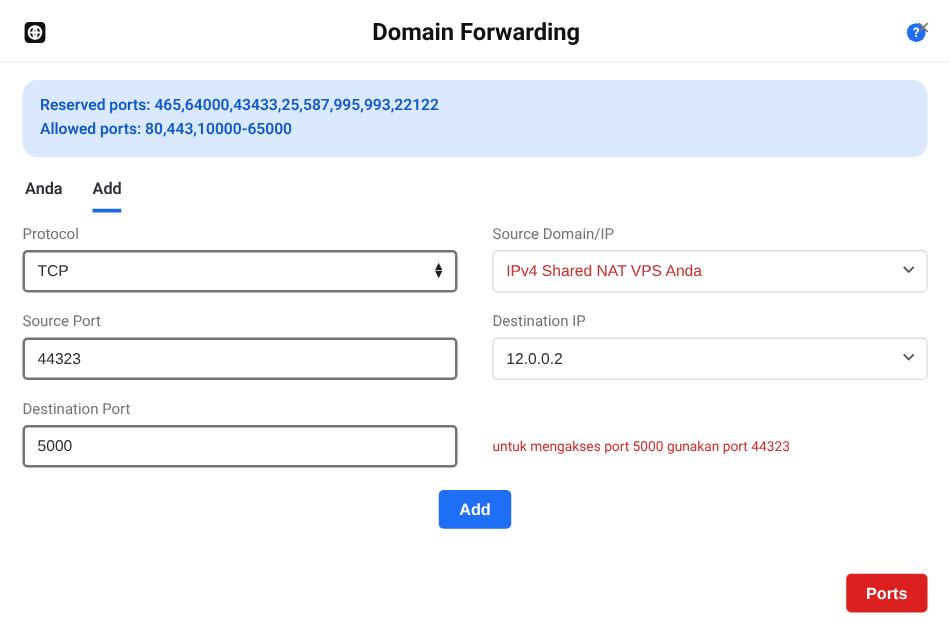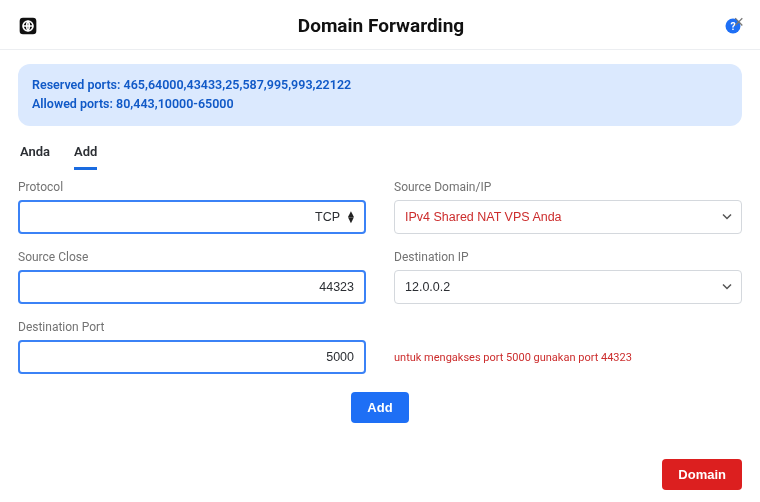--- a/index.html
+++ b/index.html
@@ -16,21 +16,21 @@
   .info-line { display: block; }
   .tabs { display: flex; gap: 24px; border-bottom: none; margin-bottom: 10px; font-size: 13px; font-weight: 600; padding-left: 2px; }
   .tab { padding: 4px 0 8px 0; color: #2b2e33; cursor: pointer; }
   .tab.active { border-bottom: 3px solid #1a6be0; }
   .form-grid { display: grid; grid-template-columns: 1fr 1fr; column-gap: 28px; row-gap: 16px; }
   .form-group { display: flex; flex-direction: column; }
   .label { font-size: 12px; color: #737373; margin-bottom: 6px; }
   .control { position: relative; }
   .field { width: 100%; height: 34px; border: 1px solid #d4d8dd; border-radius: 4px; padding: 0 10px; font-size: 12.5px; color: #2b2e33; background: #fff; appearance: none; }
   .field.select { padding-right: 24px; }
-  .hilite .field { border: 2px solid #3b82f6; text-align: right; }
+  .hilite .field { border: 2px solid #737373; }
   .select-chevron { position: absolute; right: 10px; top: 50%; transform: translateY(-50%); pointer-events: none; color: #555; }
   .updn { position: absolute; right: 10px; top: 50%; transform: translateY(-50%); pointer-events: none; color: #222; font-size: 10px; line-height: 6px; }
   .red-text .field { color: #cc2d2d; }
   .note { font-size: 11px; color: #cc2d2d; padding-top: 11px; }
   .add-row { display: flex; justify-content: center; margin: 18px 0 0 0; }
   .btn-primary { background: #1e6ff5; color: #fff; border: none; border-radius: 4px; padding: 8px 16px; font-size: 13px; font-weight: 600; cursor: pointer; }
   .footer { position: absolute; bottom: 12px; right: 18px; left: 18px; display: flex; justify-content: flex-end; padding-top: 10px; }
   .btn-danger { background: #dc1f1f; color: #fff; border: none; border-radius: 4px; padding: 8px 16px; font-size: 13px; font-weight: 600; cursor: pointer; }
 </style>
 </head>
@@ -86,21 +86,21 @@
           <input class="field select" readonly="" value="IPv4 Shared NAT VPS Anda" style="">
           <span class="select-chevron">
             <svg width="10" height="10" viewBox="0 0 10 10">
                 <path d="M1 3l4 4 4-4" stroke="#555" fill="none" stroke-width="1.5"></path>
               </svg>
           </span>
         </div>
       </div>
 
       <div class="form-group hilite">
-        <span class="label">Source Close</span>
+        <span class="label">Source Port</span>
         <div class="control">
           <input class="field" value="44323" style="">
         </div>
       </div>
 
       <div class="form-group">
         <span class="label">Destination IP</span>
         <div class="control">
           <input class="field select" readonly="" value="12.0.0.2" style="">
           <span class="select-chevron">
@@ -125,16 +125,16 @@
 
     </div>
 
     <div class="add-row">
       <button class="btn-primary">Add</button>
     </div>
 
   </div>
 
   <div class="footer">
-    <button class="btn-danger">Domain</button>
+    <button class="btn-danger">Ports</button>
   </div>
 
 </div>
 
 </body></html>

